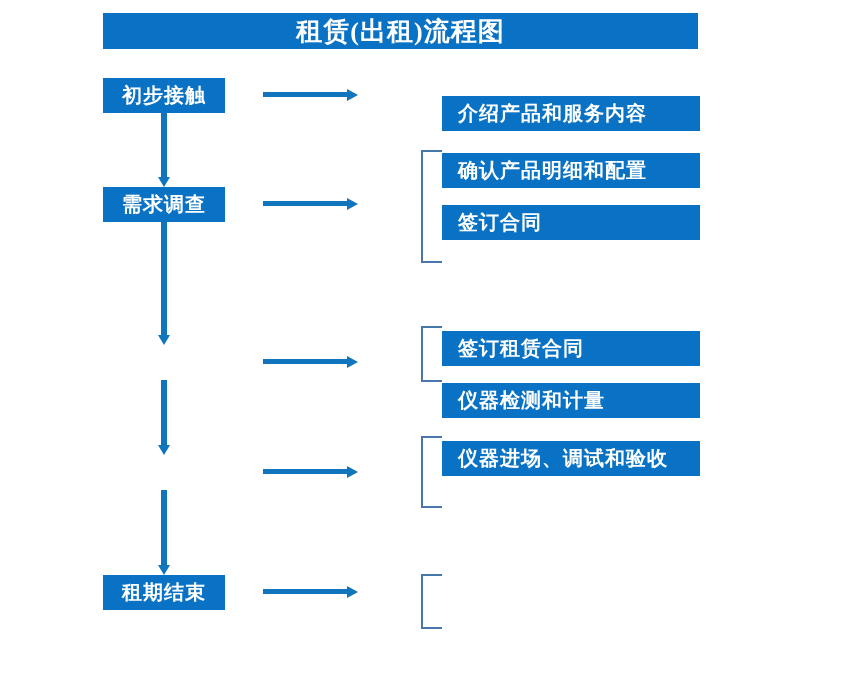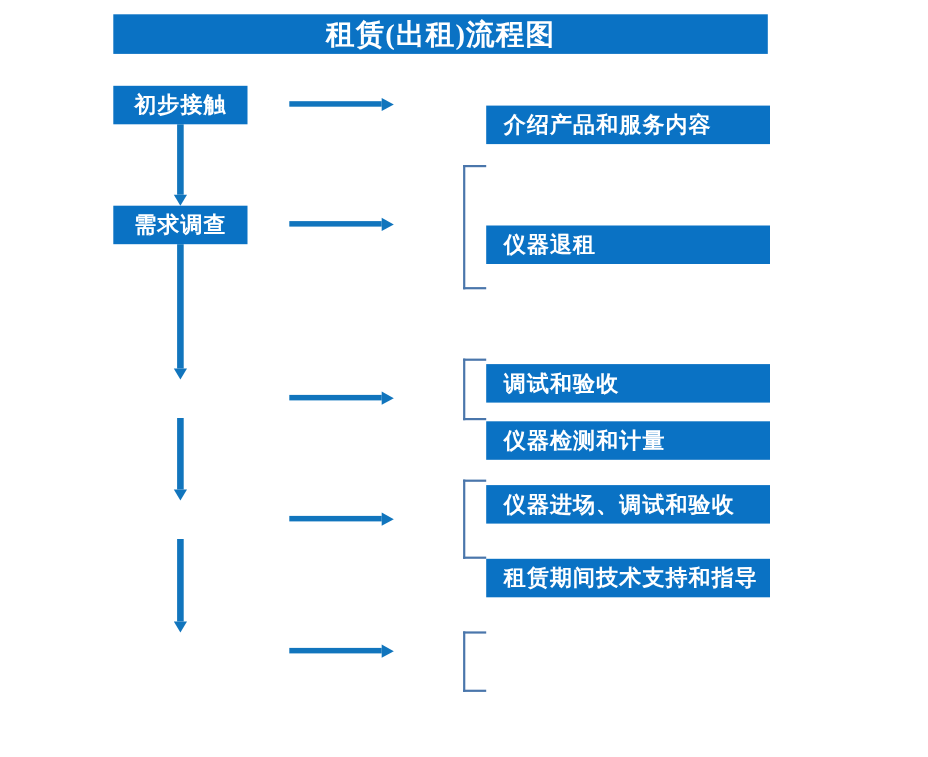--- a/index.html
+++ b/index.html
@@ -121,20 +121,23 @@
 <div id="canvas">
 
   <div class="title-bar">租赁(出租)流程图</div>
 
   <div class="node stage" style="top:78px">
     <span>初步接触</span>
   </div>
   <div class="node stage" style="top:187px">
     <span>需求调查</span>
   </div>
+  <div class="node stage" style="top:575px">
+    <span>租期结束</span>
+  </div>
 
   <div class="v-arrow" style="top:113px;height:74px">
     <div class="shaft" style="height:64px"></div>
     <div class="head" style="top:64px"></div>
   </div>
   <div class="v-arrow" style="top:222px;height:123px">
     <div class="shaft" style="height:113px"></div>
     <div class="head" style="top:113px"></div>
   </div>
   <div class="v-arrow" style="top:380px;height:75px">
@@ -168,29 +171,29 @@
   </div>
 
   <div class="bracket" style="top:150px;height:113px"></div>
   <div class="bracket" style="top:326px;height:56px"></div>
   <div class="bracket" style="top:436px;height:72px"></div>
   <div class="bracket" style="top:574px;height:55px"></div>
 
   <div class="node detail" style="top:78px">
     <span>介绍产品和服务内容</span>
   </div>
+  <div class="node detail" style="top:135px">
+    <span>确认产品明细和配置</span>
+  </div>
   <div class="node detail" style="top:187px">
-    <span>仪器退租</span>
+    <span>签订合同</span>
   </div>
   <div class="node detail" style="top:313px">
-    <span>调试和验收</span>
+    <span>签订租赁合同</span>
   </div>
   <div class="node detail" style="top:423px">
     <span>仪器进场、调试和验收</span>
   </div>
   <div class="node detail" style="top:365px">
     <span>仪器检测和计量</span>
   </div>
-  <div class="node detail" style="top:490px">
-    <span>租赁期间技术支持和指导</span>
-  </div>
 
 </div>
 
 </body></html>

